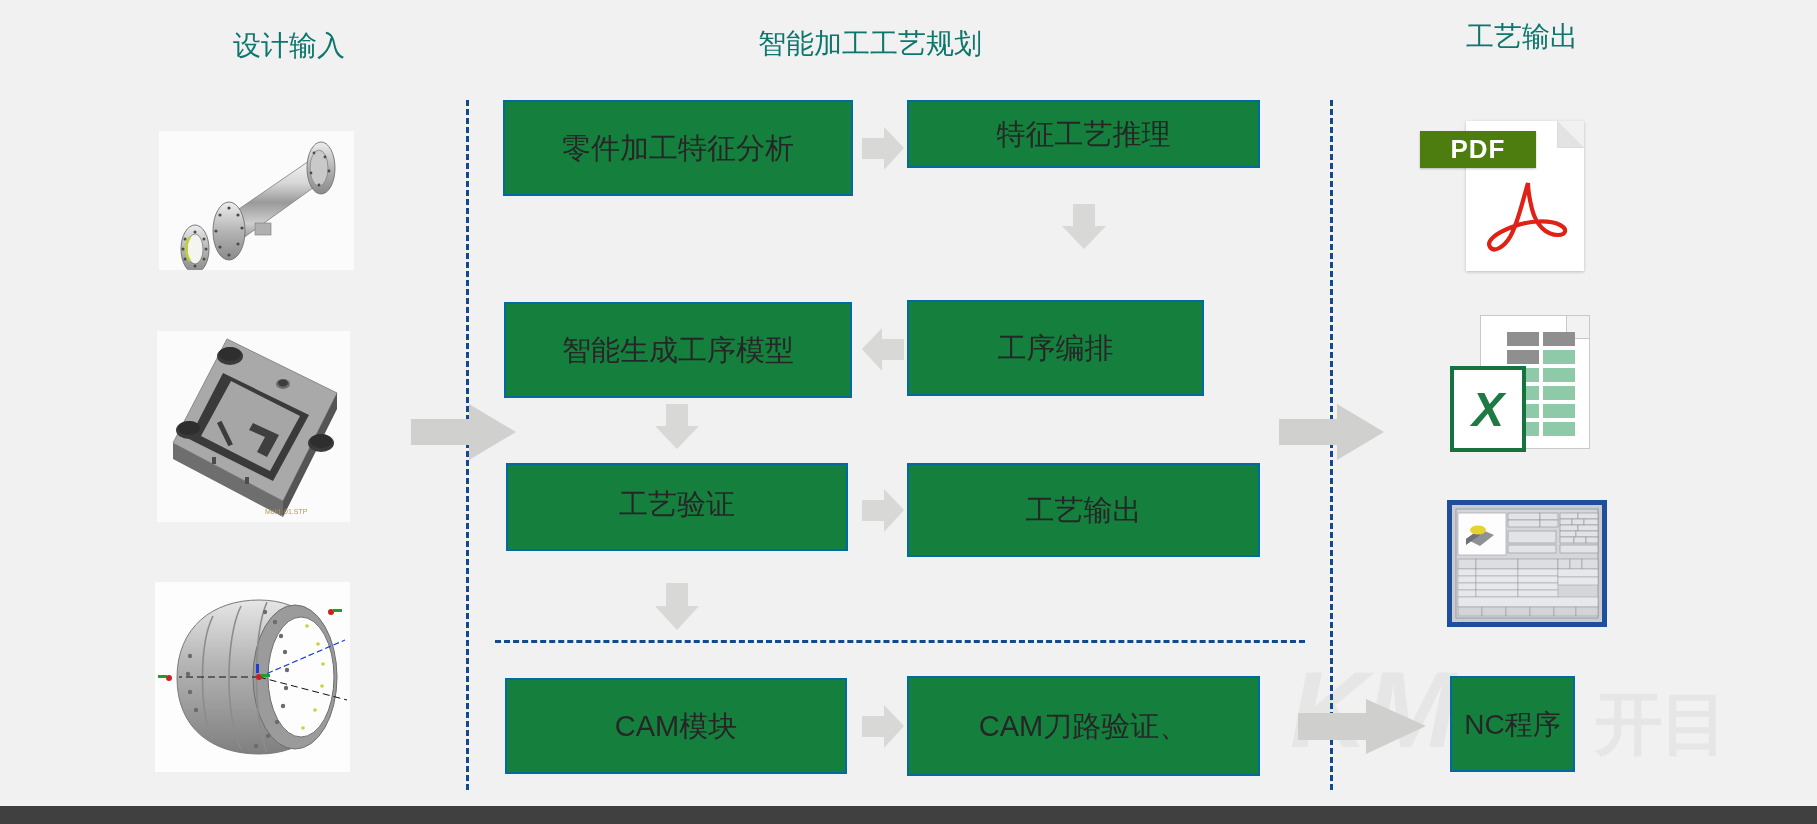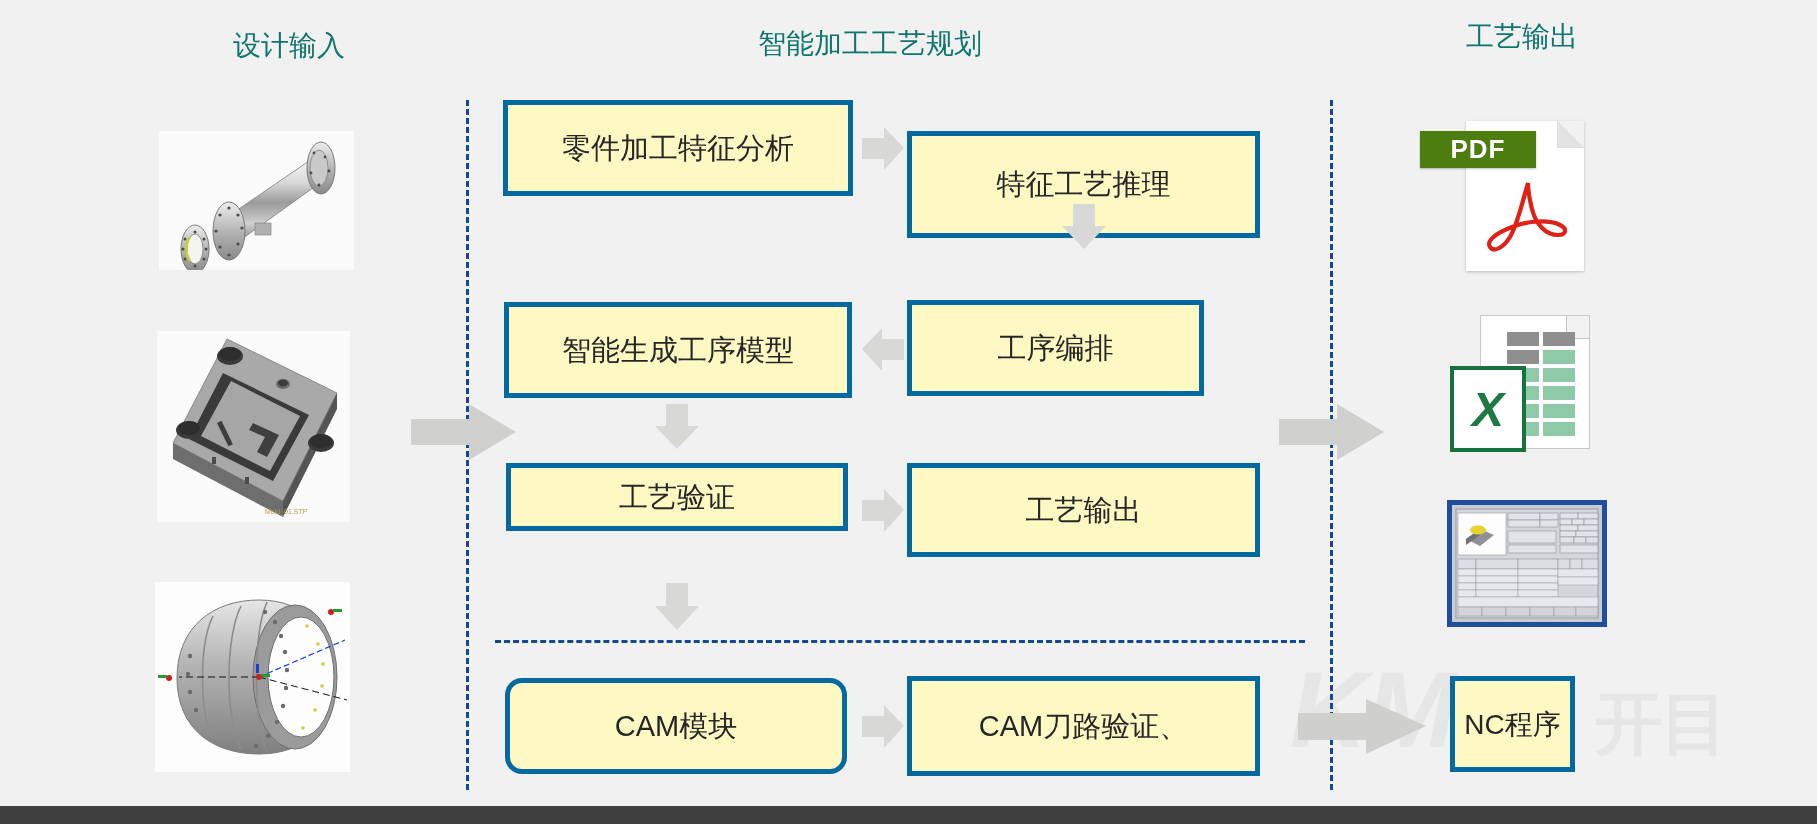--- a/index.html
+++ b/index.html
@@ -35,34 +35,34 @@
   
   .vdash{position:absolute;width:0;border-left:3px dashed #13498f;}
   #vdash-left{left:466px;top:100px;height:690px;}
   #vdash-right{left:1330px;top:100px;height:690px;}
   .hdash{position:absolute;height:0;border-top:3px dashed #13498f;}
   #hdash-cam{left:495px;top:640px;width:810px;}
 
   
   .pbox{
     position:absolute;
-    background:#fef9c3;
-    border:5px solid #0369a1;
+    background:#15803d;
+    border:2px solid #0369a1;
     box-sizing:border-box;
     display:flex;align-items:center;justify-content:center;
     color:#262626;font-size:29px;line-height:1.25;text-align:right;
   }
   .pbox.two-line{font-size:29px;}
   #box-feature-analysis{left:503px;top:100px;width:350px;height:96px;}
-  #box-feature-reason  {left:907px;top:100px;width:353px;height:107px;margin-top:31px;}
+  #box-feature-reason  {left:907px;top:100px;width:353px;height:68px;}
   #box-gen-model       {left:504px;top:302px;width:348px;height:96px;}
   #box-sequence        {left:907px;top:300px;width:297px;height:96px;}
-  #box-verify          {left:506px;top:463px;width:342px;height:68px;}
+  #box-verify          {left:506px;top:463px;width:342px;height:88px;font-family:Liberation Mono, monospace;}
   #box-process-output  {left:907px;top:463px;width:353px;height:94px;}
-  #box-cam             {left:505px;top:678px;width:342px;height:96px;border-radius:17px;}
+  #box-cam             {left:505px;top:678px;width:342px;height:96px;}
   #box-cam-verify      {left:907px;top:676px;width:353px;height:100px;}
   #box-nc              {left:1450px;top:676px;width:125px;height:96px;font-size:28px;z-index:3;}
 
   
   .garrow{position:absolute;}
   .garrow svg{display:block;}
 
   
   .img-card{position:absolute;background:#fbfbfb;overflow:hidden;}
   #img-shaft {left:159px;top:131px;width:195px;height:139px;}

